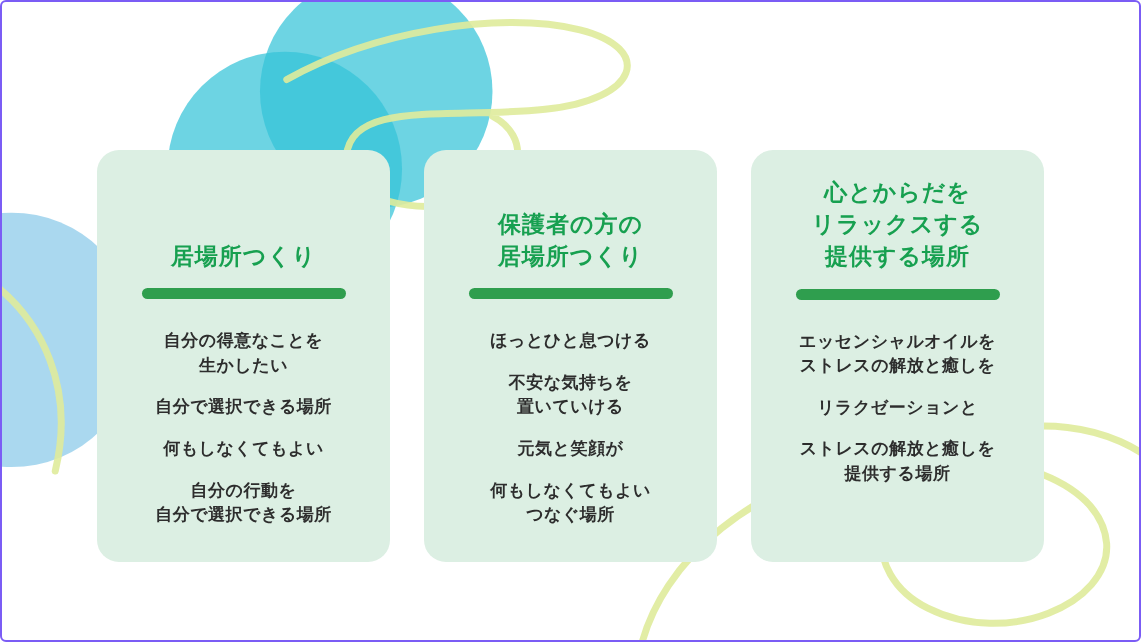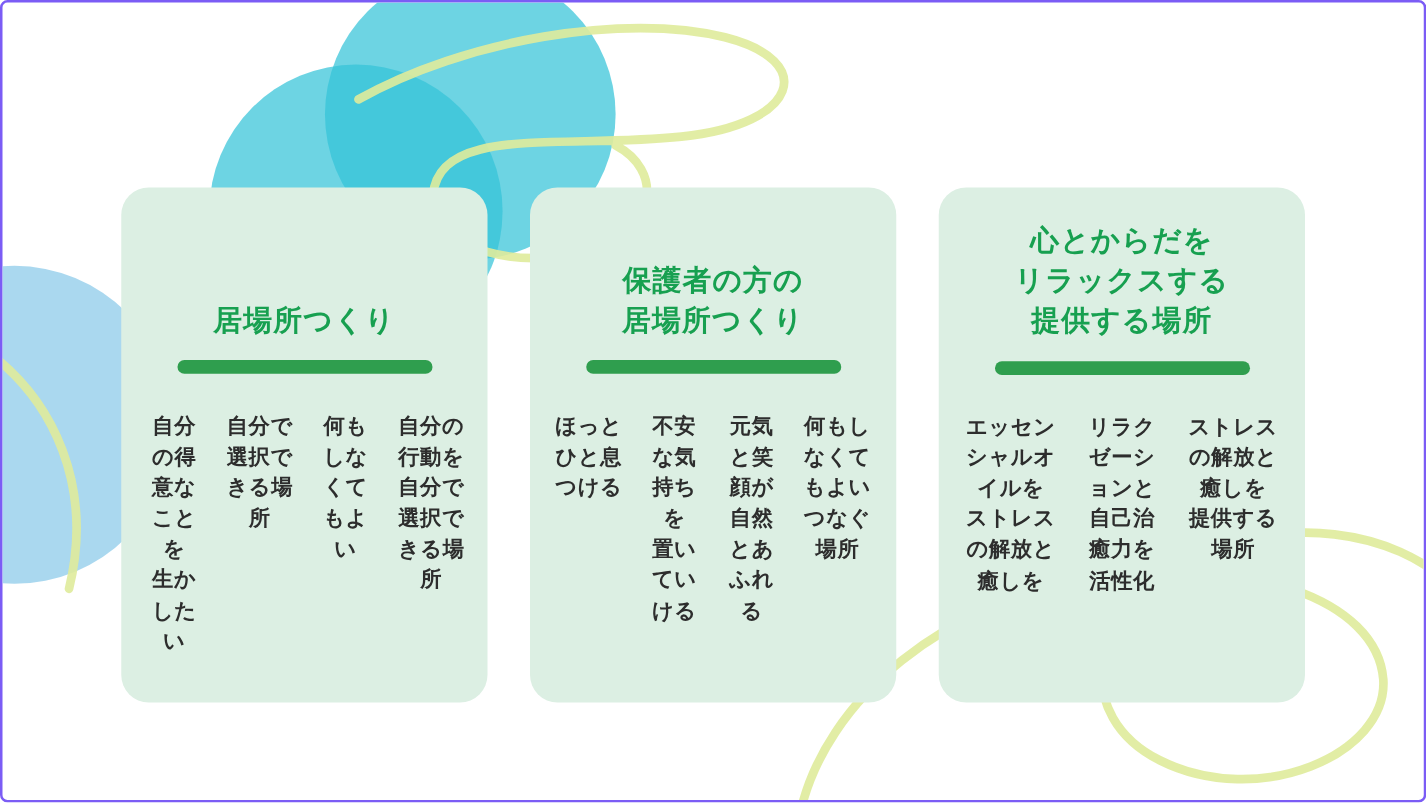--- a/index.html
+++ b/index.html
@@ -65,21 +65,21 @@
   }
   .accent-bar {
     width: 204px;
     height: 11px;
     border-radius: 6px;
     margin: 16px auto 30px;
     background: var(--accent-bar, #2f9e4e);
   }
   .card-items {
     display: flex;
-    flex-direction: row;
+    flex-direction: column;
     gap: 17px;
     color: var(--body-text, #2d2d2d);
     font-size: 17px;
     font-weight: 700;
     line-height: 1.45;
     letter-spacing: 0.5px;
   }
 </style>
 </head>
 <body>
@@ -129,21 +129,20 @@
       <div class="card-items">
         <div class="card-item">
           <div>ほっとひと息つける</div>
         </div>
         <div class="card-item">
           <div>不安な気持ちを</div>
           <div>置いていける</div>
         </div>
         <div class="card-item">
           <div>元気と笑顔が</div>
-          <div>自然とあふれる</div>
         </div>
         <div class="card-item">
           <div>何もしなくてもよい</div>
           <div>つなぐ場所</div>
         </div>
       </div>
     </div>
 
     <div class="card">
       <div class="card-title">
@@ -152,21 +151,20 @@
         <div>提供する場所</div>
       </div>
       <div class="accent-bar"></div>
       <div class="card-items">
         <div class="card-item">
           <div>エッセンシャルオイルを</div>
           <div>ストレスの解放と癒しを</div>
         </div>
         <div class="card-item">
           <div>リラクゼーションと</div>
-          <div>自己治癒力を活性化</div>
         </div>
         <div class="card-item">
           <div>ストレスの解放と癒しを</div>
           <div>提供する場所</div>
         </div>
       </div>
     </div>
 
   </div>
 </div>

